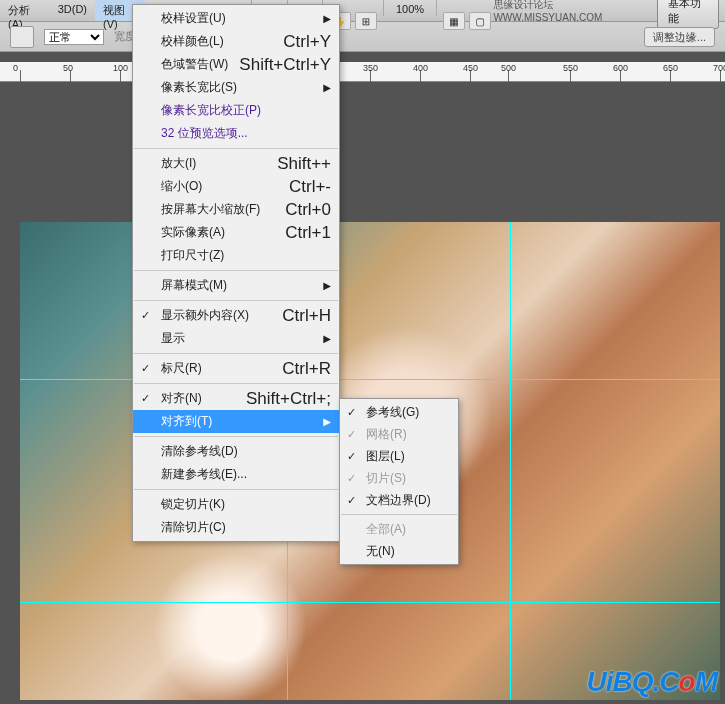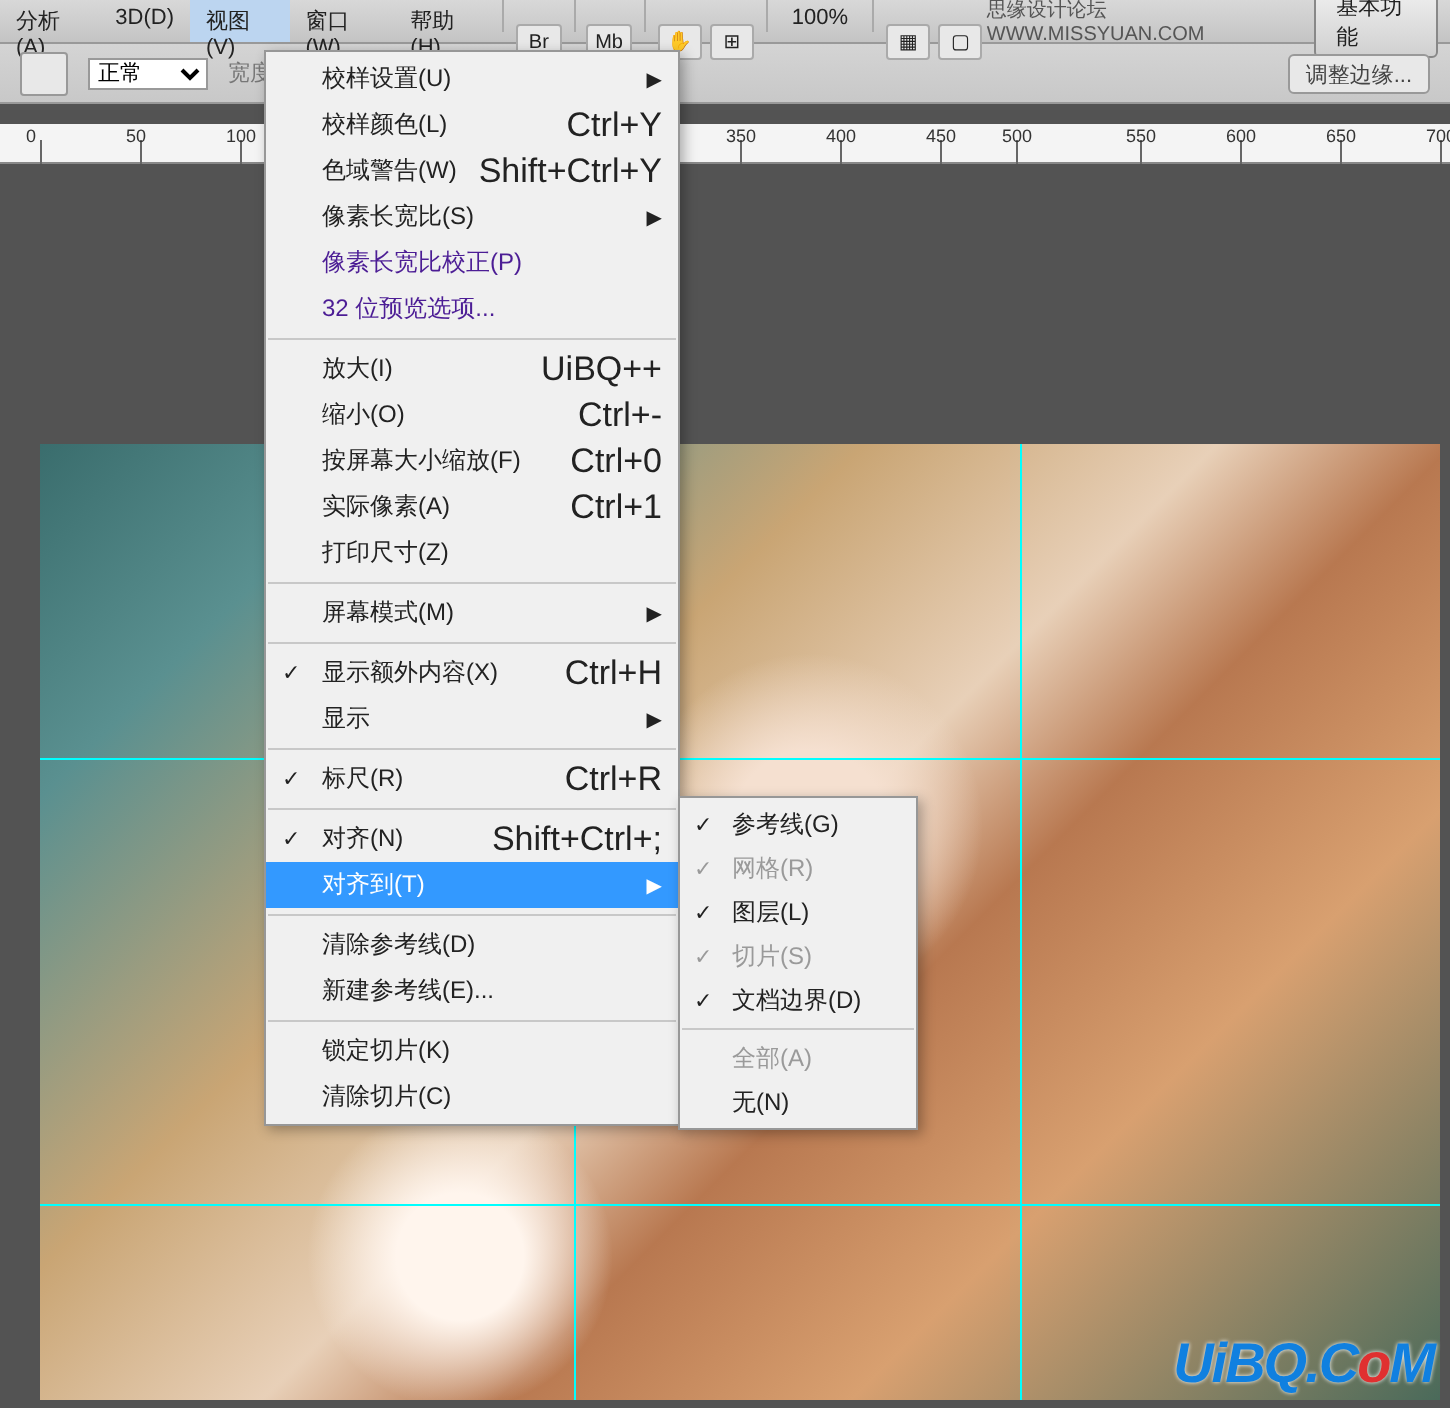--- a/index.html
+++ b/index.html
@@ -23,21 +23,21 @@
 .ruler-h { position: absolute; top: 62px; left: 0; width: 725px; height: 20px; background: #f4f4f4; border-bottom: 1px solid #888; font-size: 9px; color: #333; }
 .ruler-h .tick { position: absolute; top: 8px; height: 12px; border-left: 1px solid #666; }
 .ruler-h .tick span { position: absolute; top: -7px; left: -8px; }
 
 .canvas { position: absolute; top: 82px; left: 0; right: 0; bottom: 0; background: #535353; }
 .image { position: absolute; left: 20px; top: 140px; width: 700px; height: 478px; background: linear-gradient(135deg,#3a6d6d 0%,#5a9090 15%,#c9a574 35%,#e8d0b8 50%,#b87850 60%,#d8a070 75%,#4a6a5a 100%); overflow: hidden; }
 .image::before { content: ''; position: absolute; inset: 0; background: radial-gradient(circle at 55% 40%,#f5e0d0 8%,transparent 18%),radial-gradient(circle at 30% 85%,#fff5ed 5%,transparent 12%); }
 .guide-v { position: absolute; top: 0; bottom: 0; width: 1px; background: #00ffff; }
 .guide-h { position: absolute; left: 0; right: 0; height: 1px; background: #00ffff; }
 
-.dropdown { position: absolute; top: 25px; left: 132px; width: 208px; background: #f0f0f0; border: 1px solid #979797; box-shadow: 2px 2px 6px rgba(0,0,0,0.3); font-size: 12px; color: #222; padding: 2px 0; }
+.dropdown { position: absolute; top: 4px; left: 132px; width: 208px; background: #f0f0f0; border: 1px solid #979797; box-shadow: 2px 2px 6px rgba(0,0,0,0.3); font-size: 12px; color: #222; padding: 2px 0; }
 .dropdown .row { display: flex; align-items: center; height: 23px; padding: 0 8px 0 28px; position: relative; cursor: default; }
 .dropdown .row.disabled { color: #4c1d95; }
 .dropdown .row.hl { background: #3399ff; color: #fff; }
 .dropdown .row .sc { margin-left: auto; font-size: 17px; }
 .dropdown .row .arrow { margin-left: auto; font-size: 10px; }
 .dropdown .row.hl .arrow { color: #fff; }
 .dropdown .check { position: absolute; left: 8px; font-size: 11px; }
 .dropdown hr { border: none; border-top: 1px solid #c8c8c8; margin: 3px 1px; }
 
 .submenu { position: absolute; top: 398px; left: 339px; width: 120px; background: #f0f0f0; border: 1px solid #979797; box-shadow: 2px 2px 6px rgba(0,0,0,0.3); font-size: 12px; color: #222; padding: 2px 0; }
@@ -148,21 +148,21 @@
     </div>
   <div class="row disabled">
       <span>像素长宽比校正(P)</span>
     </div>
   <div class="row disabled">
       <span>32 位预览选项...</span>
     </div>
   <hr>
   <div class="row">
       <span>放大(I)</span>
-      <span class="sc">UiBQ++</span>
+      <span class="sc">Shift++</span>
     </div>
   <div class="row">
       <span>缩小(O)</span>
       <span class="sc">Ctrl+-</span>
     </div>
   <div class="row">
       <span>按屏幕大小缩放(F)</span>
       <span class="sc">Ctrl+0</span>
     </div>
   <div class="row">

